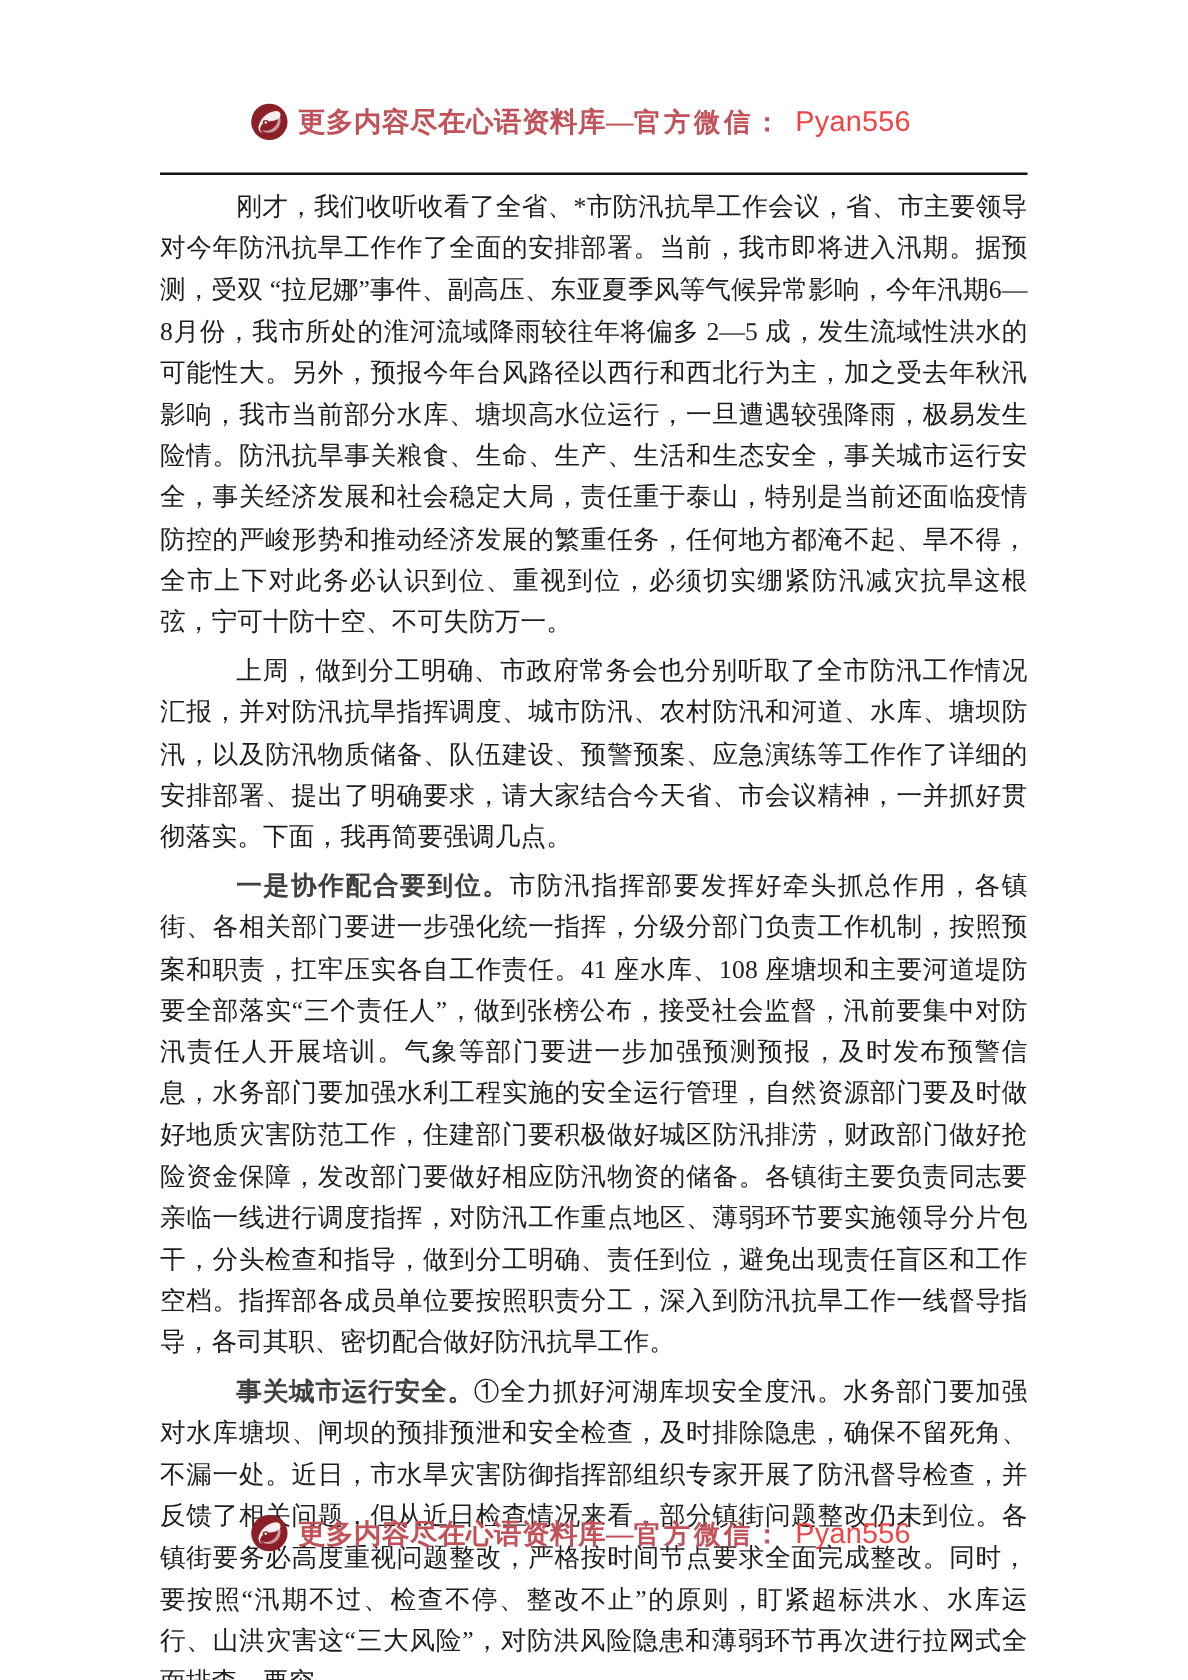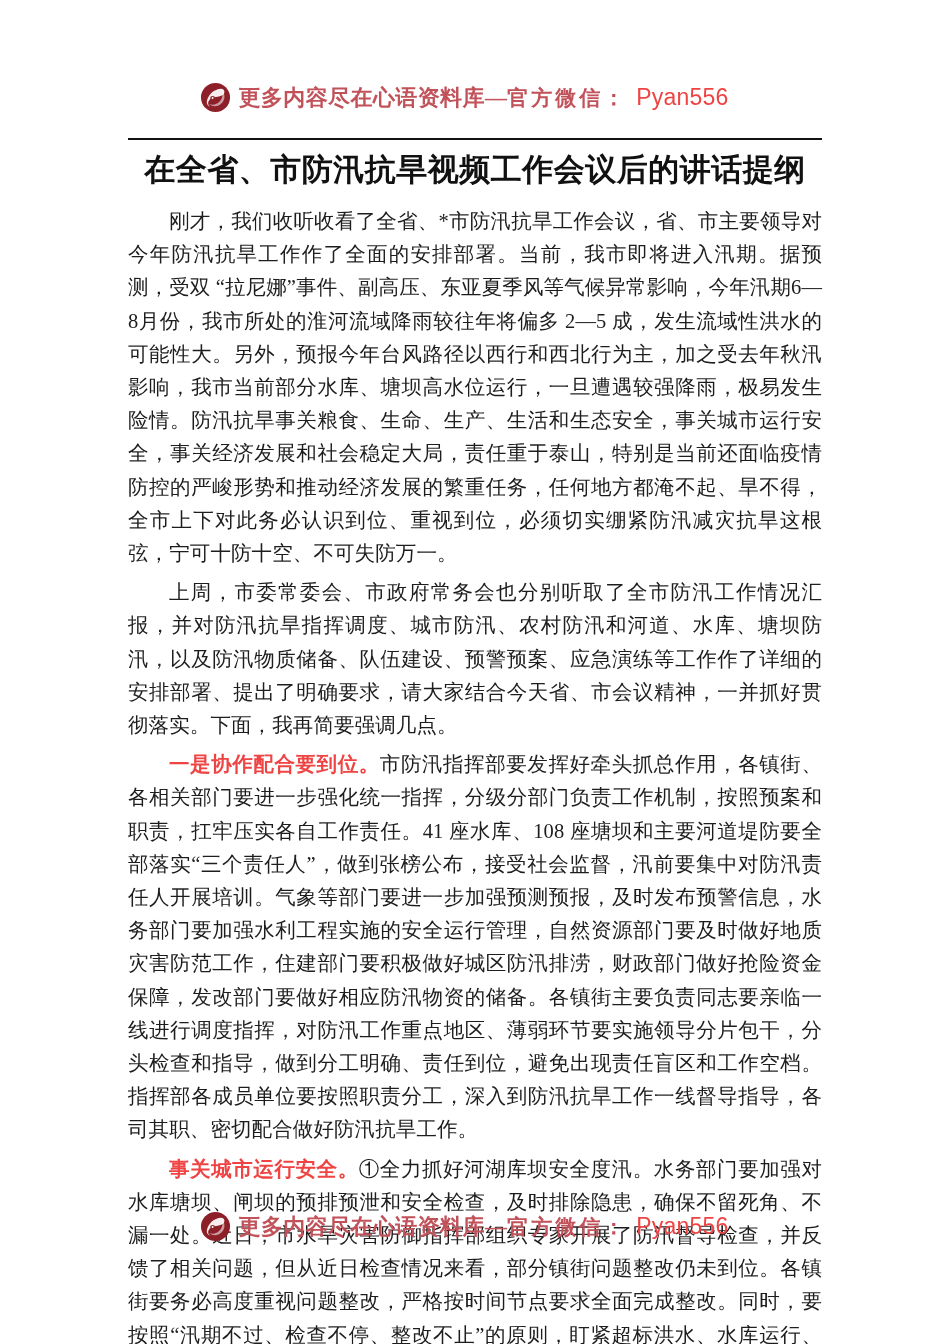--- a/index.html
+++ b/index.html
@@ -106,21 +106,21 @@
     font-size: 20.5px;
     line-height: 1.62;
     margin: 0 0 6px 0;
     text-indent: 2em;
     text-align: justify;
     text-justify: inter-ideograph;
     letter-spacing: 0.1px;
     color: #1d1d1d;
   }
   .para:last-child { margin-bottom: 0; }
-  .para b { font-weight: 700; color: #ef4444; }
+  .para b { font-weight: 700; color: #404040; margin-left: 20px; }
 </style>
 </head>
 <body>
 
 <div class="page">
 
   <div class="watermark watermark-top">
     <svg class="wm-logo" viewBox="0 0 64 64" aria-hidden="true">
       <circle cx="32" cy="32" r="30" fill="#8d1f28"></circle>
       <path d="M14 40c3-14 14-24 28-26 4-0.5 7 1 8 4 1.5 4-1 8-5 10-8 4-16 2-22 6-5 3-7 8-6 12 0.6 2.5 2.4 4 4.6 4.6-4.6-0.6-8-4.2-7.6-10.6z" fill="#ffffff" opacity="0.92"></path>
@@ -128,26 +128,25 @@
       <ellipse cx="26" cy="33" rx="5" ry="4" fill="#8d1f28"></ellipse>
       <circle cx="26" cy="33" r="2" fill="#ffffff"></circle>
     </svg>
     <span class="wm-text"><span>更多内容尽在心语资料库</span><span>—</span><span class="wm-label">官方微信：</span></span>
     <span class="wm-handle">Pyan556</span>
   </div>
 
   <div class="top-rule"></div>
 
   <div class="doc">
-    <h1 class="doc-title">在全省、市防汛抗旱视频工作会议后的讲话提纲</h1>
 
 
     <p class="para"><b></b><span>刚才，我们收听收看了全省、*市防汛抗旱工作会议，省、市主要领导对今年防汛抗旱工作作了全面的安排部署。当前，我市即将进入汛期。据预测，受双 “拉尼娜”事件、副高压、东亚夏季风等气候异常影响，今年汛期6—8月份，我市所处的淮河流域降雨较往年将偏多 2—5 成，发生流域性洪水的可能性大。另外，预报今年台风路径以西行和西北行为主，加之受去年秋汛影响，我市当前部分水库、塘坝高水位运行，一旦遭遇较强降雨，极易发生险情。防汛抗旱事关粮食、生命、生产、生活和生态安全，事关城市运行安全，事关经济发展和社会稳定大局，责任重于泰山，特别是当前还面临疫情防控的严峻形势和推动经济发展的繁重任务，任何地方都淹不起、旱不得，全市上下对此务必认识到位、重视到位，必须切实绷紧防汛减灾抗旱这根弦，宁可十防十空、不可失防万一。</span></p>
 
-    <p class="para"><b></b><span>上周，市委常委会、市政府常务会也分别听取了全市防汛工作情况汇报，并对防汛抗旱指挥调度、城市防汛、农村防汛和河道、水库、塘坝防汛，以及防汛物质储备、队伍建设、预警预案、应急演练等工作作了详细的安排部署、提出了明确要求，请大家结合今天省、市会议精神，一并抓好贯彻落实。下面，我再简要强调几点。</span></p>
+    <p class="para"><b></b><span>上周，做到分工明确、市政府常务会也分别听取了全市防汛工作情况汇报，并对防汛抗旱指挥调度、城市防汛、农村防汛和河道、水库、塘坝防汛，以及防汛物质储备、队伍建设、预警预案、应急演练等工作作了详细的安排部署、提出了明确要求，请大家结合今天省、市会议精神，一并抓好贯彻落实。下面，我再简要强调几点。</span></p>
 
     <p class="para"><b>一是协作配合要到位。</b><span>市防汛指挥部要发挥好牵头抓总作用，各镇街、各相关部门要进一步强化统一指挥，分级分部门负责工作机制，按照预案和职责，扛牢压实各自工作责任。41 座水库、108 座塘坝和主要河道堤防要全部落实“三个责任人”，做到张榜公布，接受社会监督，汛前要集中对防汛责任人开展培训。气象等部门要进一步加强预测预报，及时发布预警信息，水务部门要加强水利工程实施的安全运行管理，自然资源部门要及时做好地质灾害防范工作，住建部门要积极做好城区防汛排涝，财政部门做好抢险资金保障，发改部门要做好相应防汛物资的储备。各镇街主要负责同志要亲临一线进行调度指挥，对防汛工作重点地区、薄弱环节要实施领导分片包干，分头检查和指导，做到分工明确、责任到位，避免出现责任盲区和工作空档。指挥部各成员单位要按照职责分工，深入到防汛抗旱工作一线督导指导，各司其职、密切配合做好防汛抗旱工作。</span></p>
 
     <p class="para"><b>事关城市运行安全。</b><span>①全力抓好河湖库坝安全度汛。水务部门要加强对水库塘坝、闸坝的预排预泄和安全检查，及时排除隐患，确保不留死角、不漏一处。近日，市水旱灾害防御指挥部组织专家开展了防汛督导检查，并反馈了相关问题，但从近日检查情况来看，部分镇街问题整改仍未到位。各镇街要务必高度重视问题整改，严格按时间节点要求全面完成整改。同时，要按照“汛期不过、检查不停、整改不止”的原则，盯紧超标洪水、水库运行、山洪灾害这“三大风险”，对防洪风险隐患和薄弱环节再次进行拉网式全面排查。要突</span></p>
   </div>
 
   <div class="watermark watermark-bottom">
     <svg class="wm-logo" viewBox="0 0 64 64" aria-hidden="true">
       <circle cx="32" cy="32" r="30" fill="#8d1f28"></circle>
       <path d="M14 40c3-14 14-24 28-26 4-0.5 7 1 8 4 1.5 4-1 8-5 10-8 4-16 2-22 6-5 3-7 8-6 12 0.6 2.5 2.4 4 4.6 4.6-4.6-0.6-8-4.2-7.6-10.6z" fill="#ffffff" opacity="0.92"></path>

